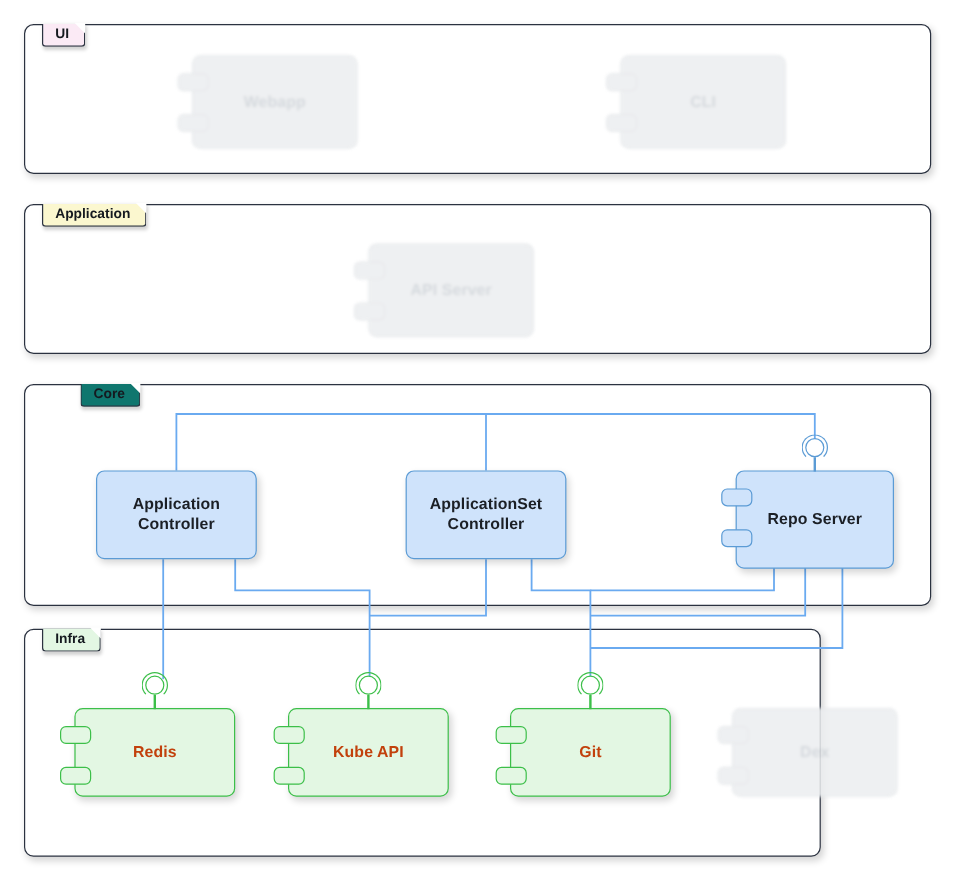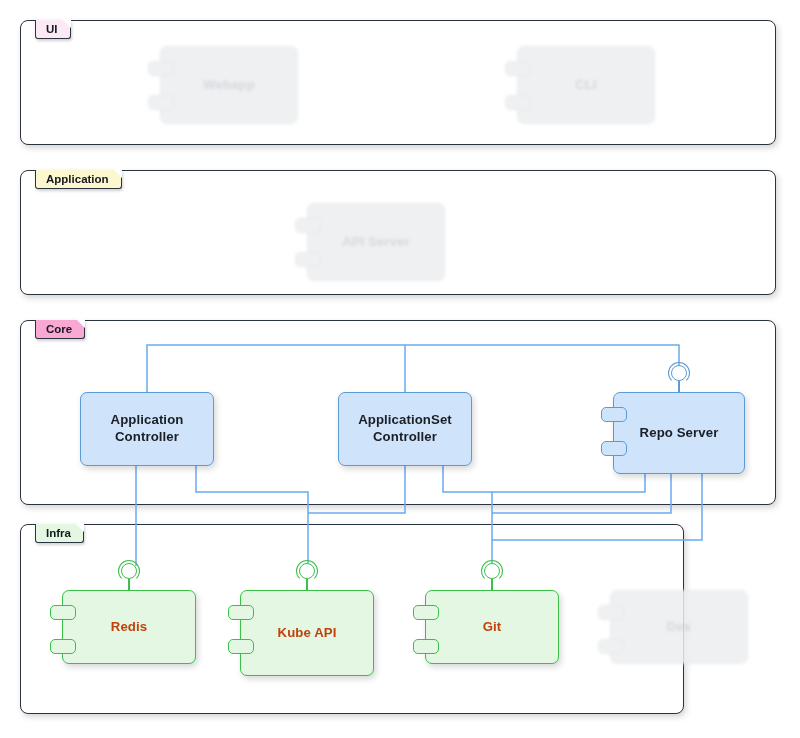--- a/index.html
+++ b/index.html
@@ -53,21 +53,21 @@
     position: absolute;
     right: -1px;
     top: -1px;
     width: 0;
     height: 0;
     border-top: 9px solid #ffffff;
     border-left: 9px solid transparent;
   }
   .label-ui        { background: #fbeaf5; }
   .label-app       { background: #fbf7cf; }
-  .label-core      { background: #f9a8d4; }
+  .label-core      { background: #0f766e; margin-left: 32px; }
   .label-infra     { background: #e3f7e3; }
 
   
   .comp {
     position: absolute;
     box-sizing: border-box;
     border-radius: 7px;
     display: flex;
     align-items: center;
     justify-content: center;
@@ -227,21 +227,21 @@
       <div class="comp comp-green" style="left: 62px; top: 590px; width: 134px; height: 74px;">
         <span style="white-space: pre-line;">Redis</span>
         <div class="port port-green port-top"></div>
         <div class="port port-green port-bottom"></div>
       </div>
       <div class="lollipop lp-green" style="left: 118px; top: 560px;">
         <div class="arc"></div>
         <div class="ball"></div>
         <div style="position: absolute; left: 10px; top: 19px; width: 1.6px; height: 12px; background: rgb(60, 191, 73);"></div>
       </div>
-      <div class="comp comp-green" style="left: 240px; top: 590px; width: 134px; height: 86px;">
+      <div class="comp comp-green" style="left: 240px; top: 590px; width: 134px; height: 74px;">
         <span style="white-space: pre-line;">Kube API</span>
         <div class="port port-green port-top"></div>
         <div class="port port-green port-bottom"></div>
       </div>
       <div class="lollipop lp-green" style="left: 296px; top: 560px;">
         <div class="arc"></div>
         <div class="ball"></div>
         <div style="position: absolute; left: 10px; top: 19px; width: 1.6px; height: 12px; background: rgb(60, 191, 73);"></div>
       </div>
       <div class="comp comp-green" style="left: 425px; top: 590px; width: 134px; height: 74px;">

